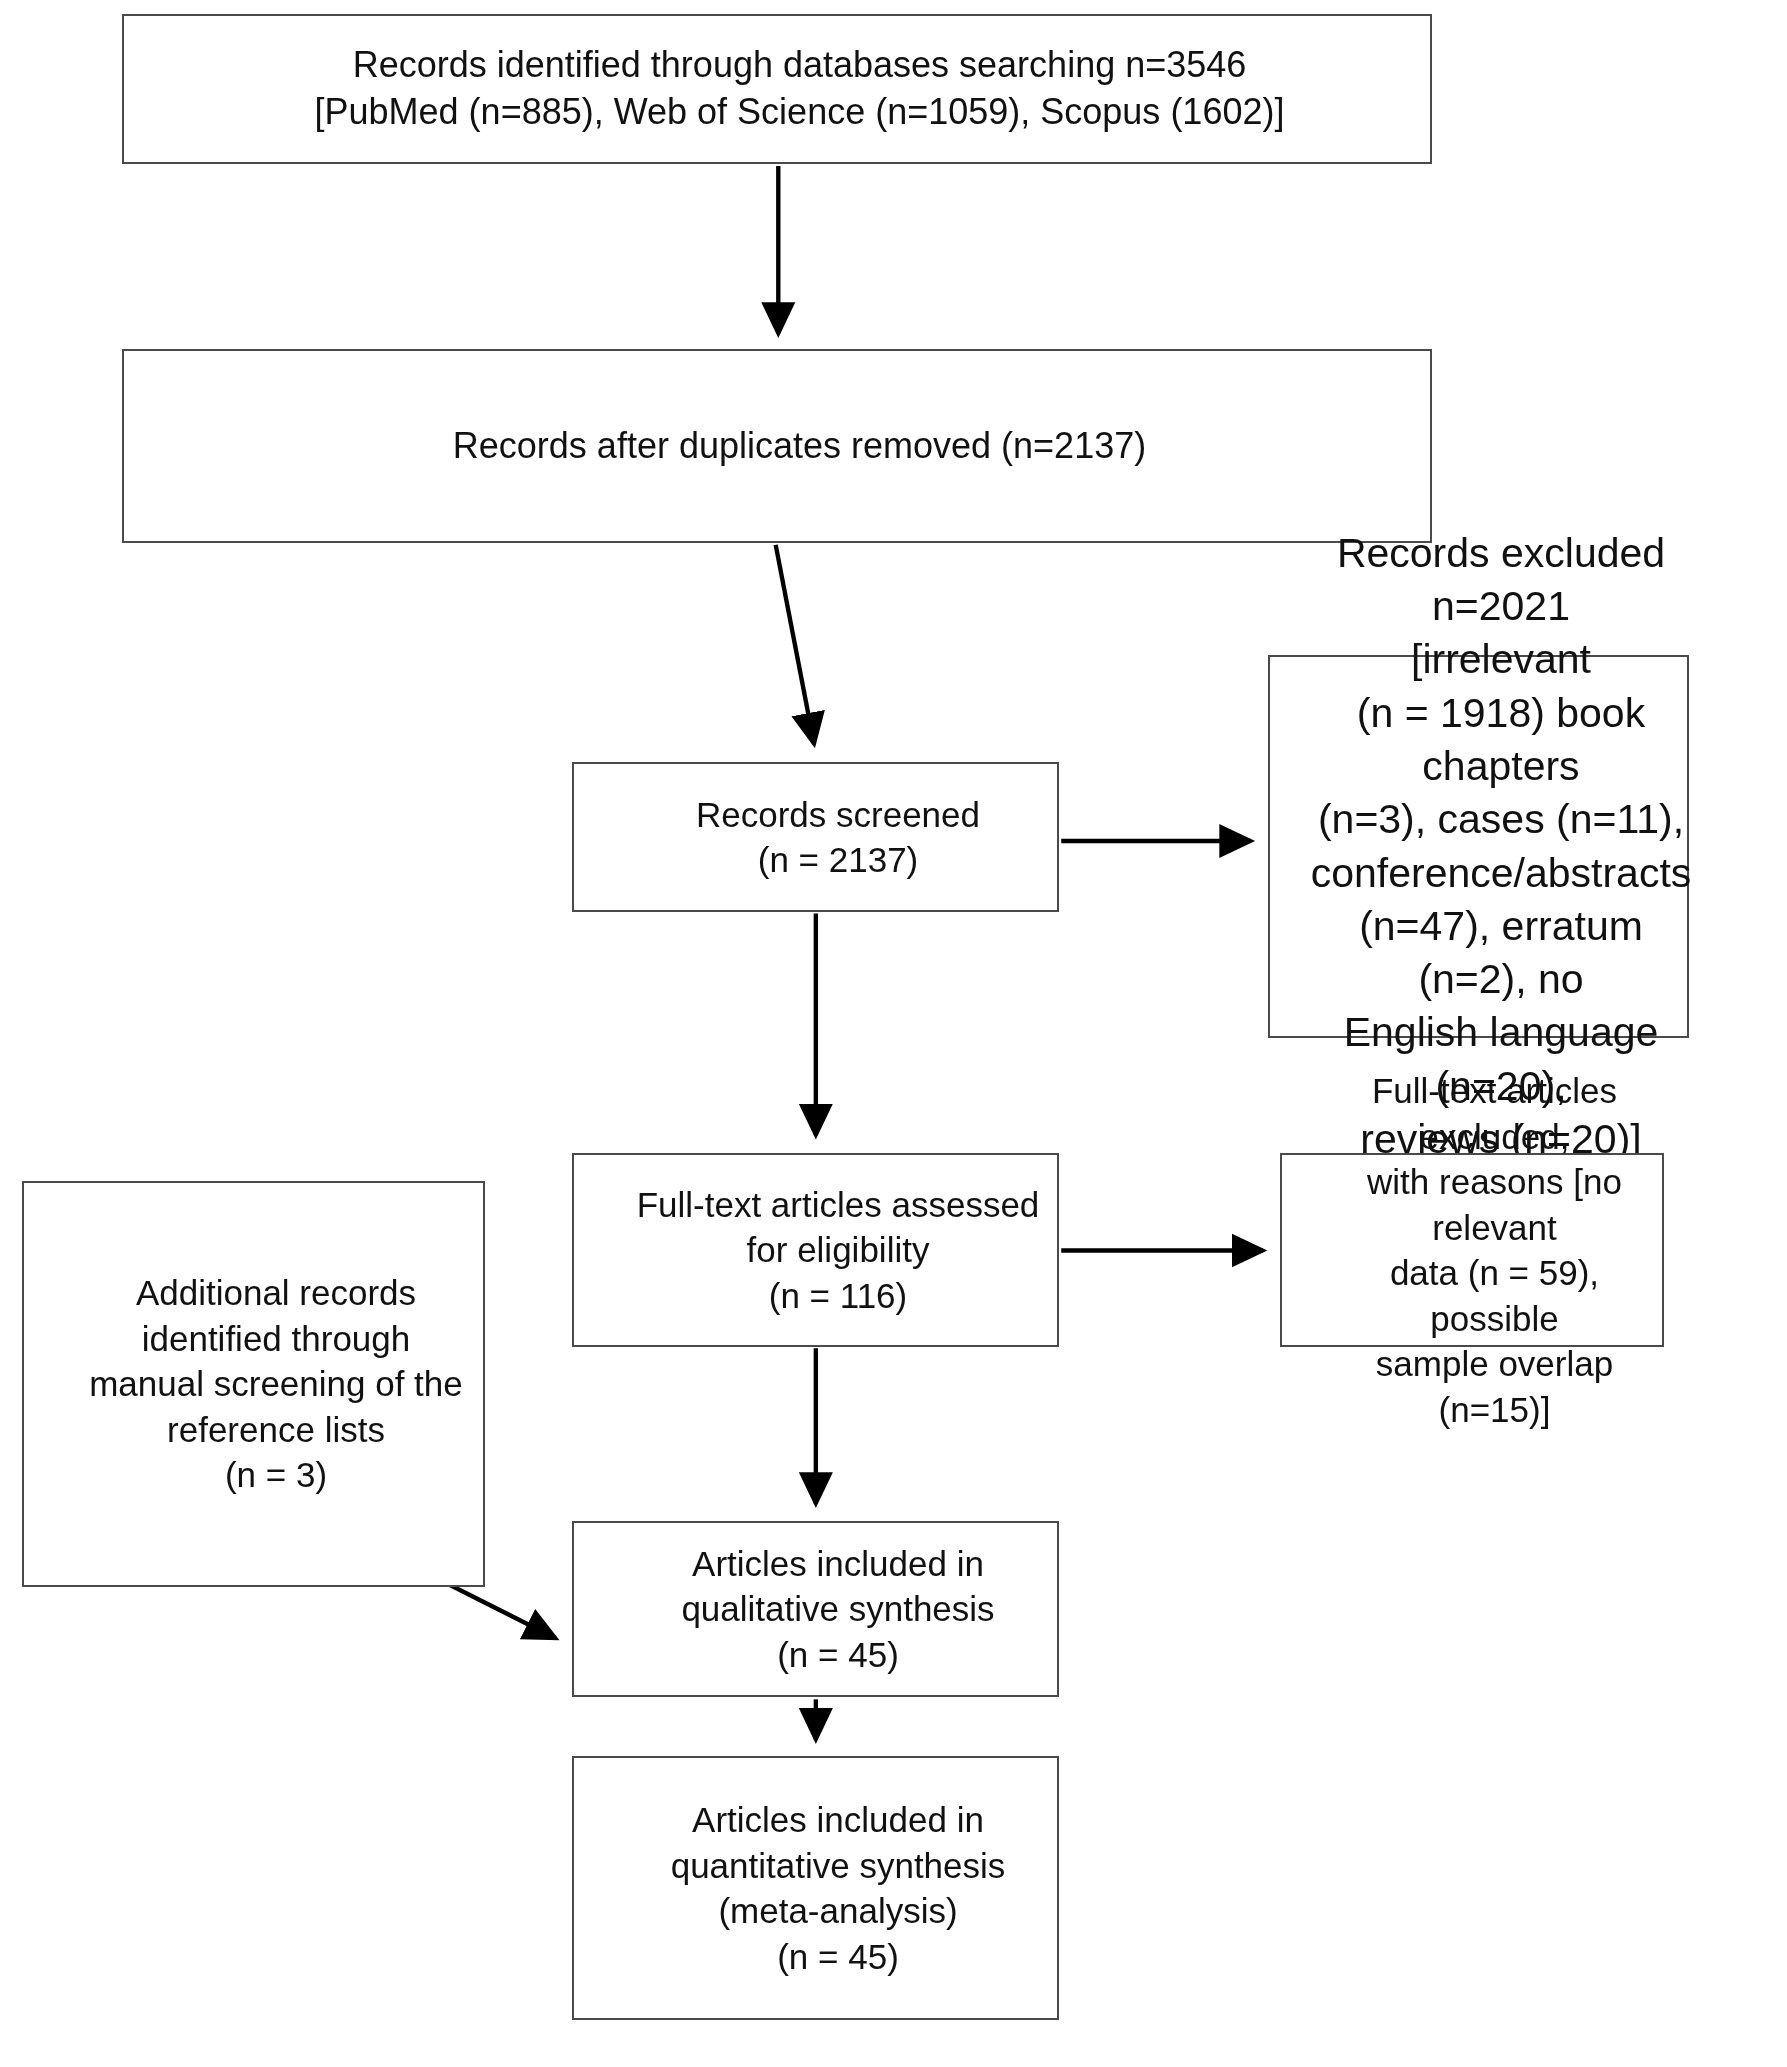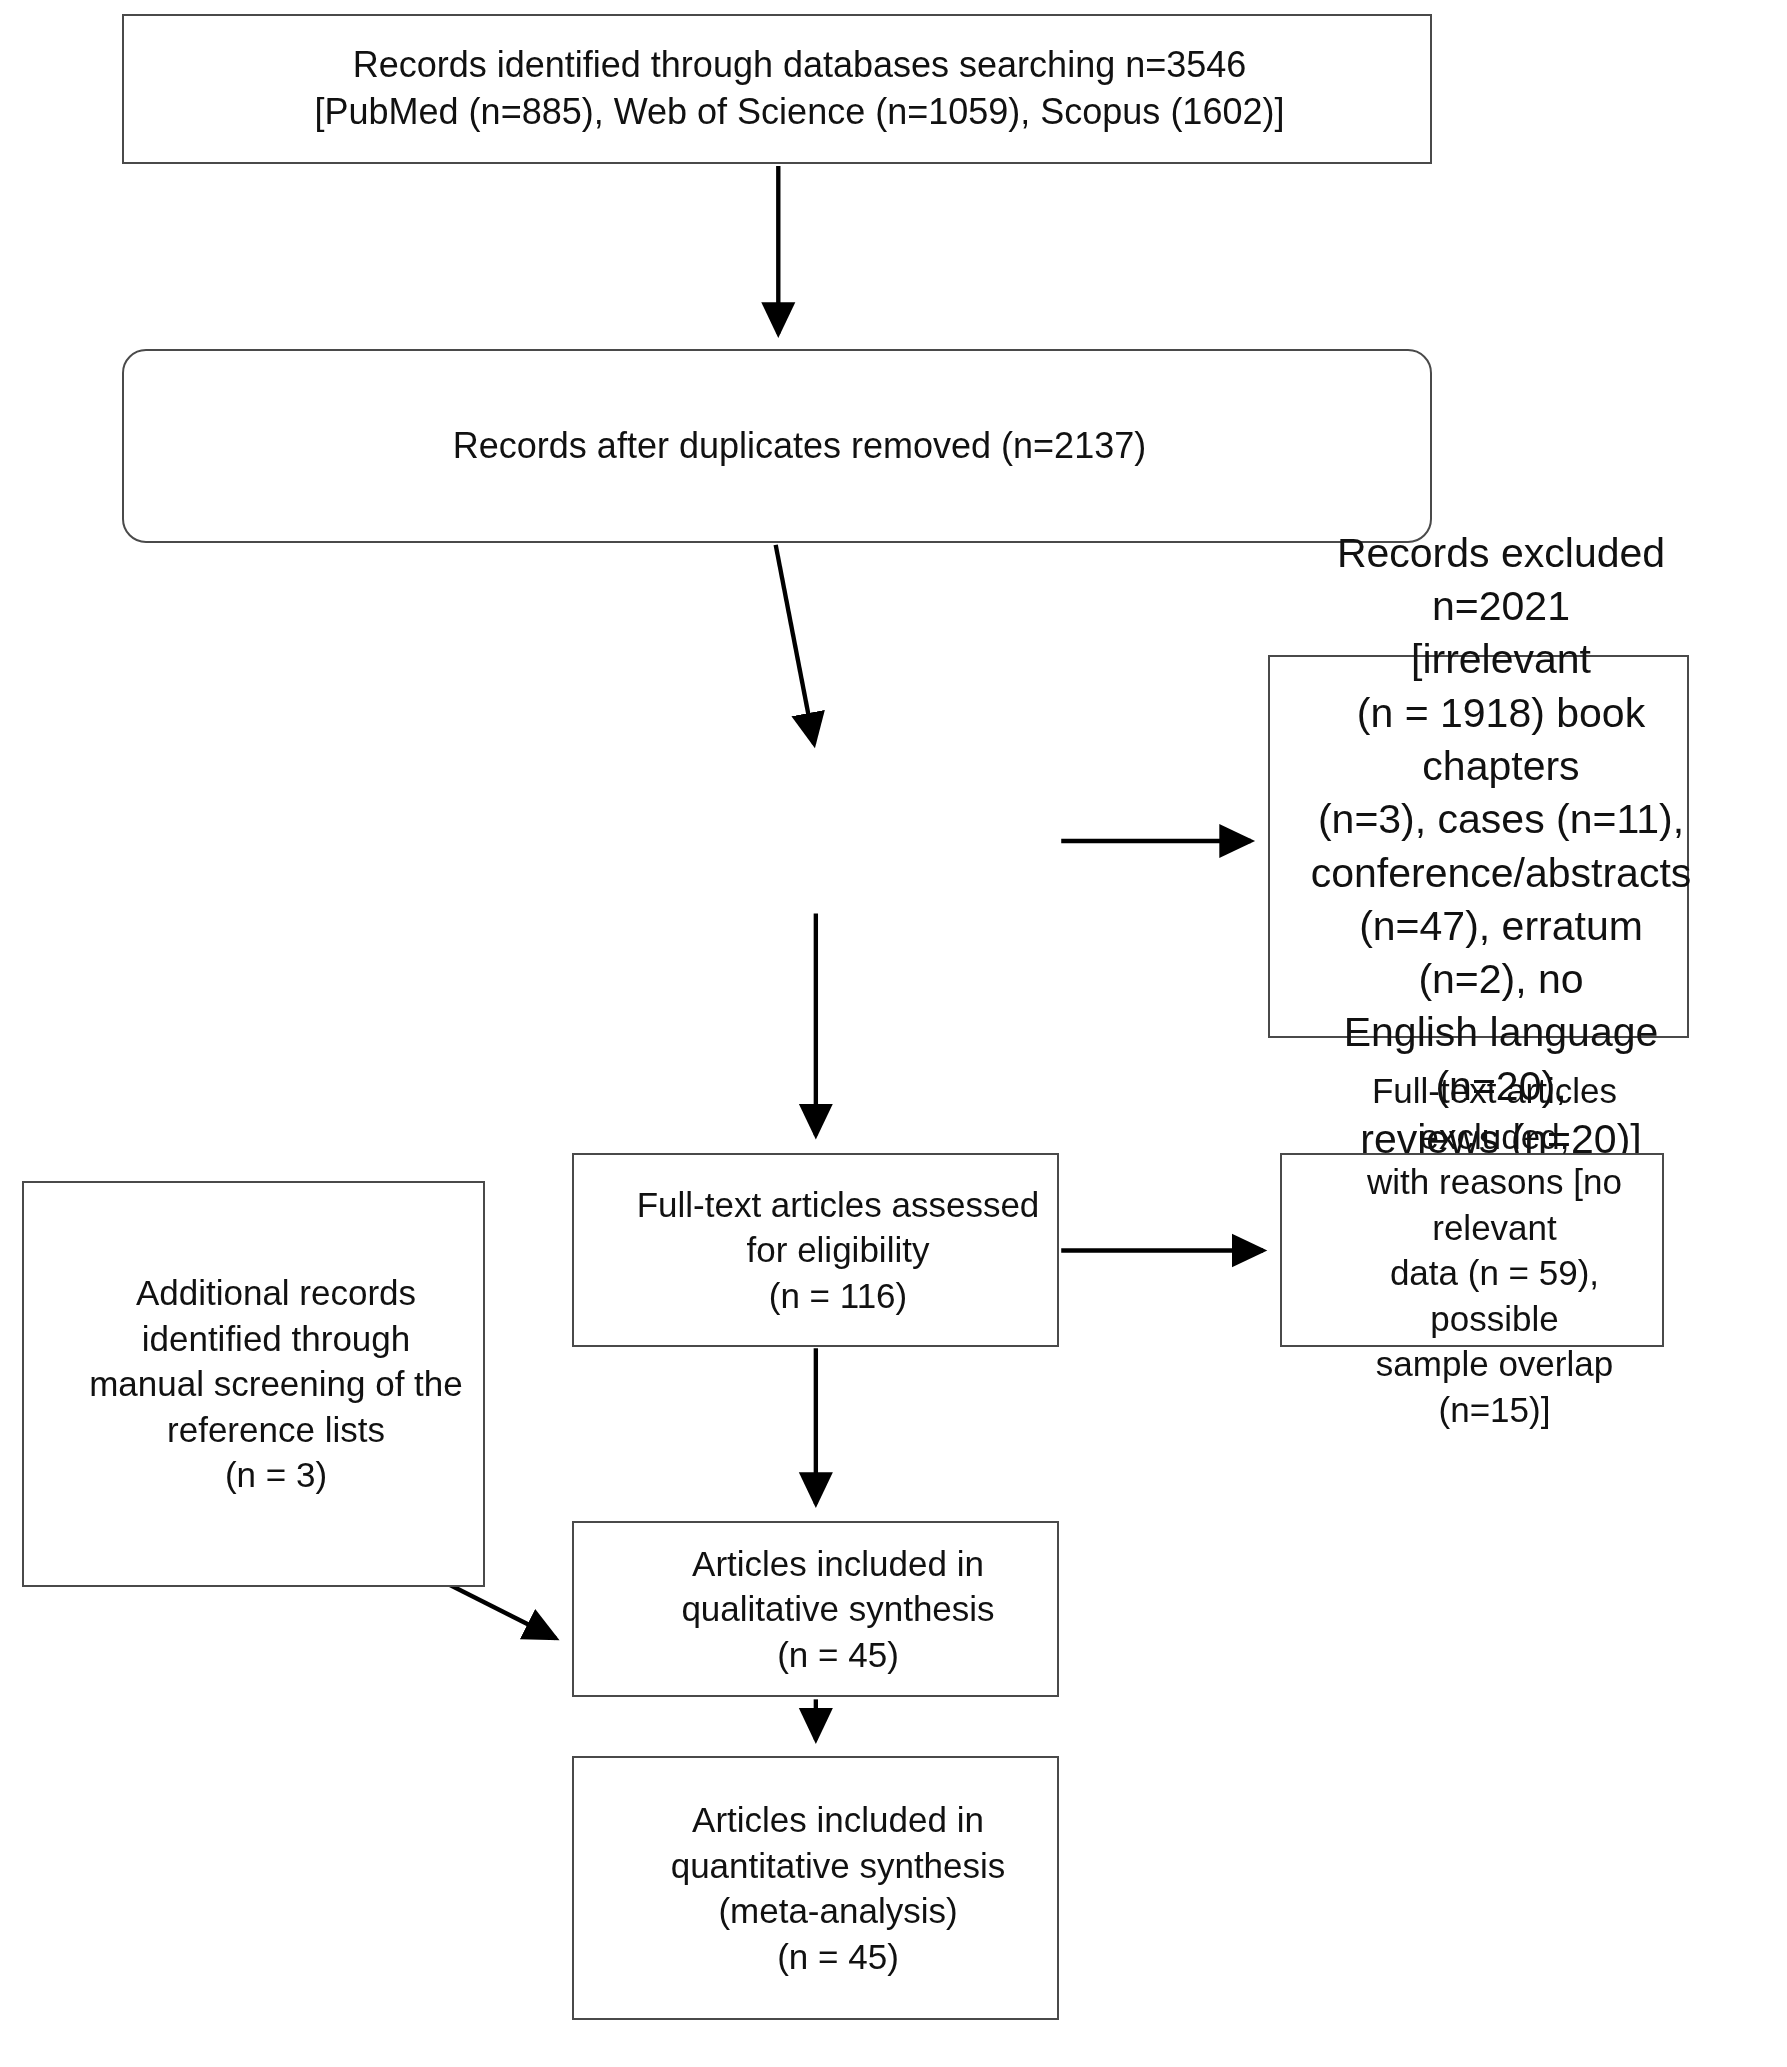--- a/index.html
+++ b/index.html
@@ -37,21 +37,20 @@
     margin-left: 45px;
   }
   
   #node-identification {
     left: 122px;  top: 14px;   width: 1310px; height: 150px;
     font-size: 36px;
   }
   #node-duplicates {
     left: 122px;  top: 349px;  width: 1310px; height: 194px;
     font-size: 36px;
-    border-radius: 24px;
   }
   #node-screened {
     left: 572px;  top: 762px;  width: 487px;  height: 150px;
     font-size: 35px;
   }
   #node-records-excluded {
     left: 1268px; top: 655px;  width: 421px;  height: 383px;
     font-size: 41px;
   }
   #node-fulltext-assessed {
@@ -116,20 +115,24 @@
 
   <div class="node" id="node-identification">
     <span class="txt">Records identified through databases searching n=3546
 [PubMed (n=885), Web of Science (n=1059), Scopus (1602)]</span>
   </div>
 
   <div class="node" id="node-duplicates">
     <span class="txt">Records after duplicates removed (n=2137)</span>
   </div>
 
+  <div class="node" id="node-screened">
+    <span class="txt">Records screened
+(n = 2137)</span>
+  </div>
 
   <div class="node" id="node-records-excluded">
     <span class="txt">Records excluded n=2021
 [irrelevant
 (n = 1918) book chapters
 (n=3), cases (n=11),
 conference/abstracts
 (n=47), erratum (n=2), no
 English language (n=20),
 reviews (n=20)]</span>

